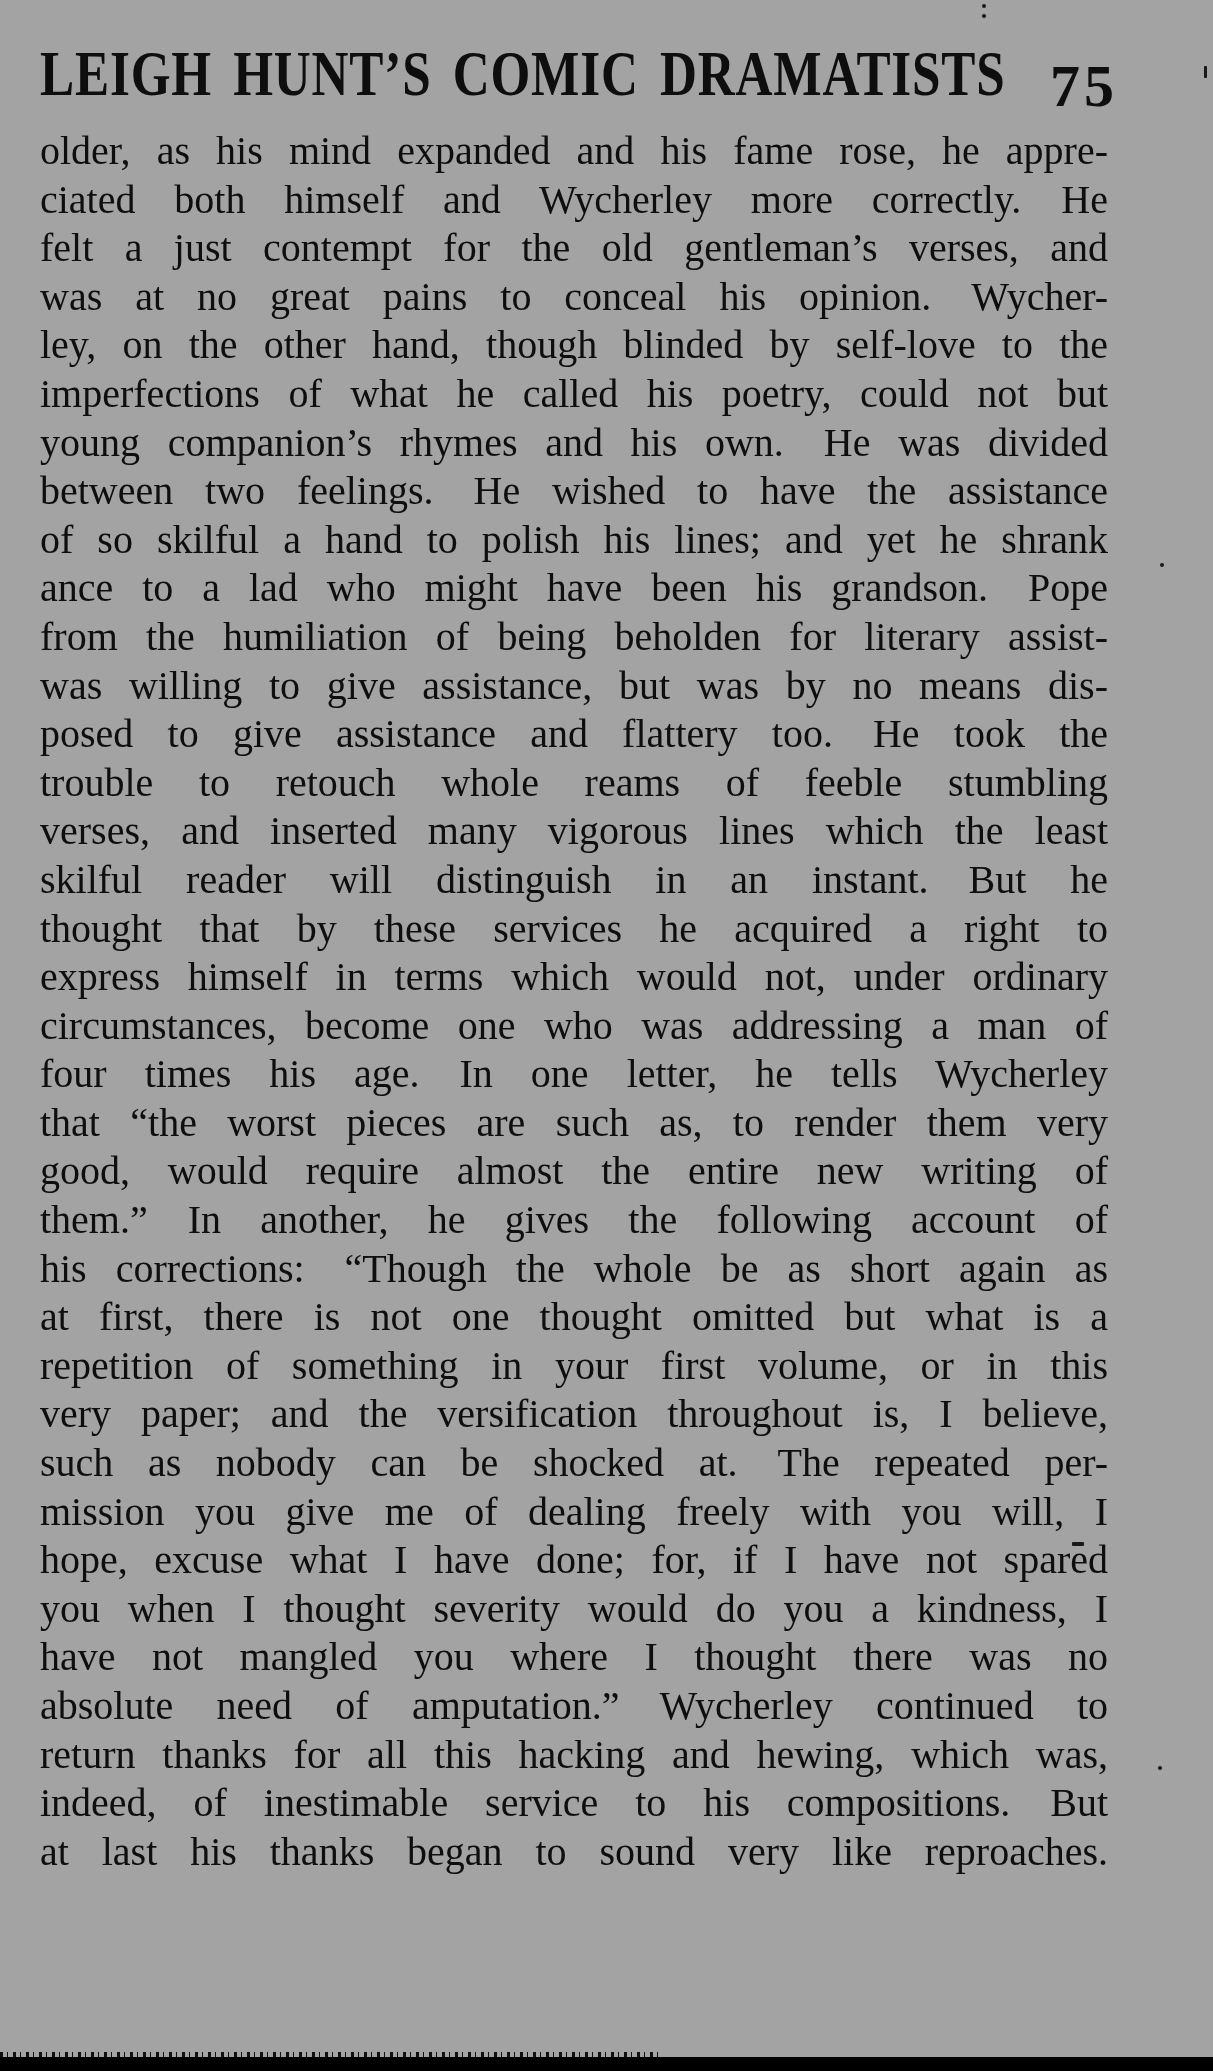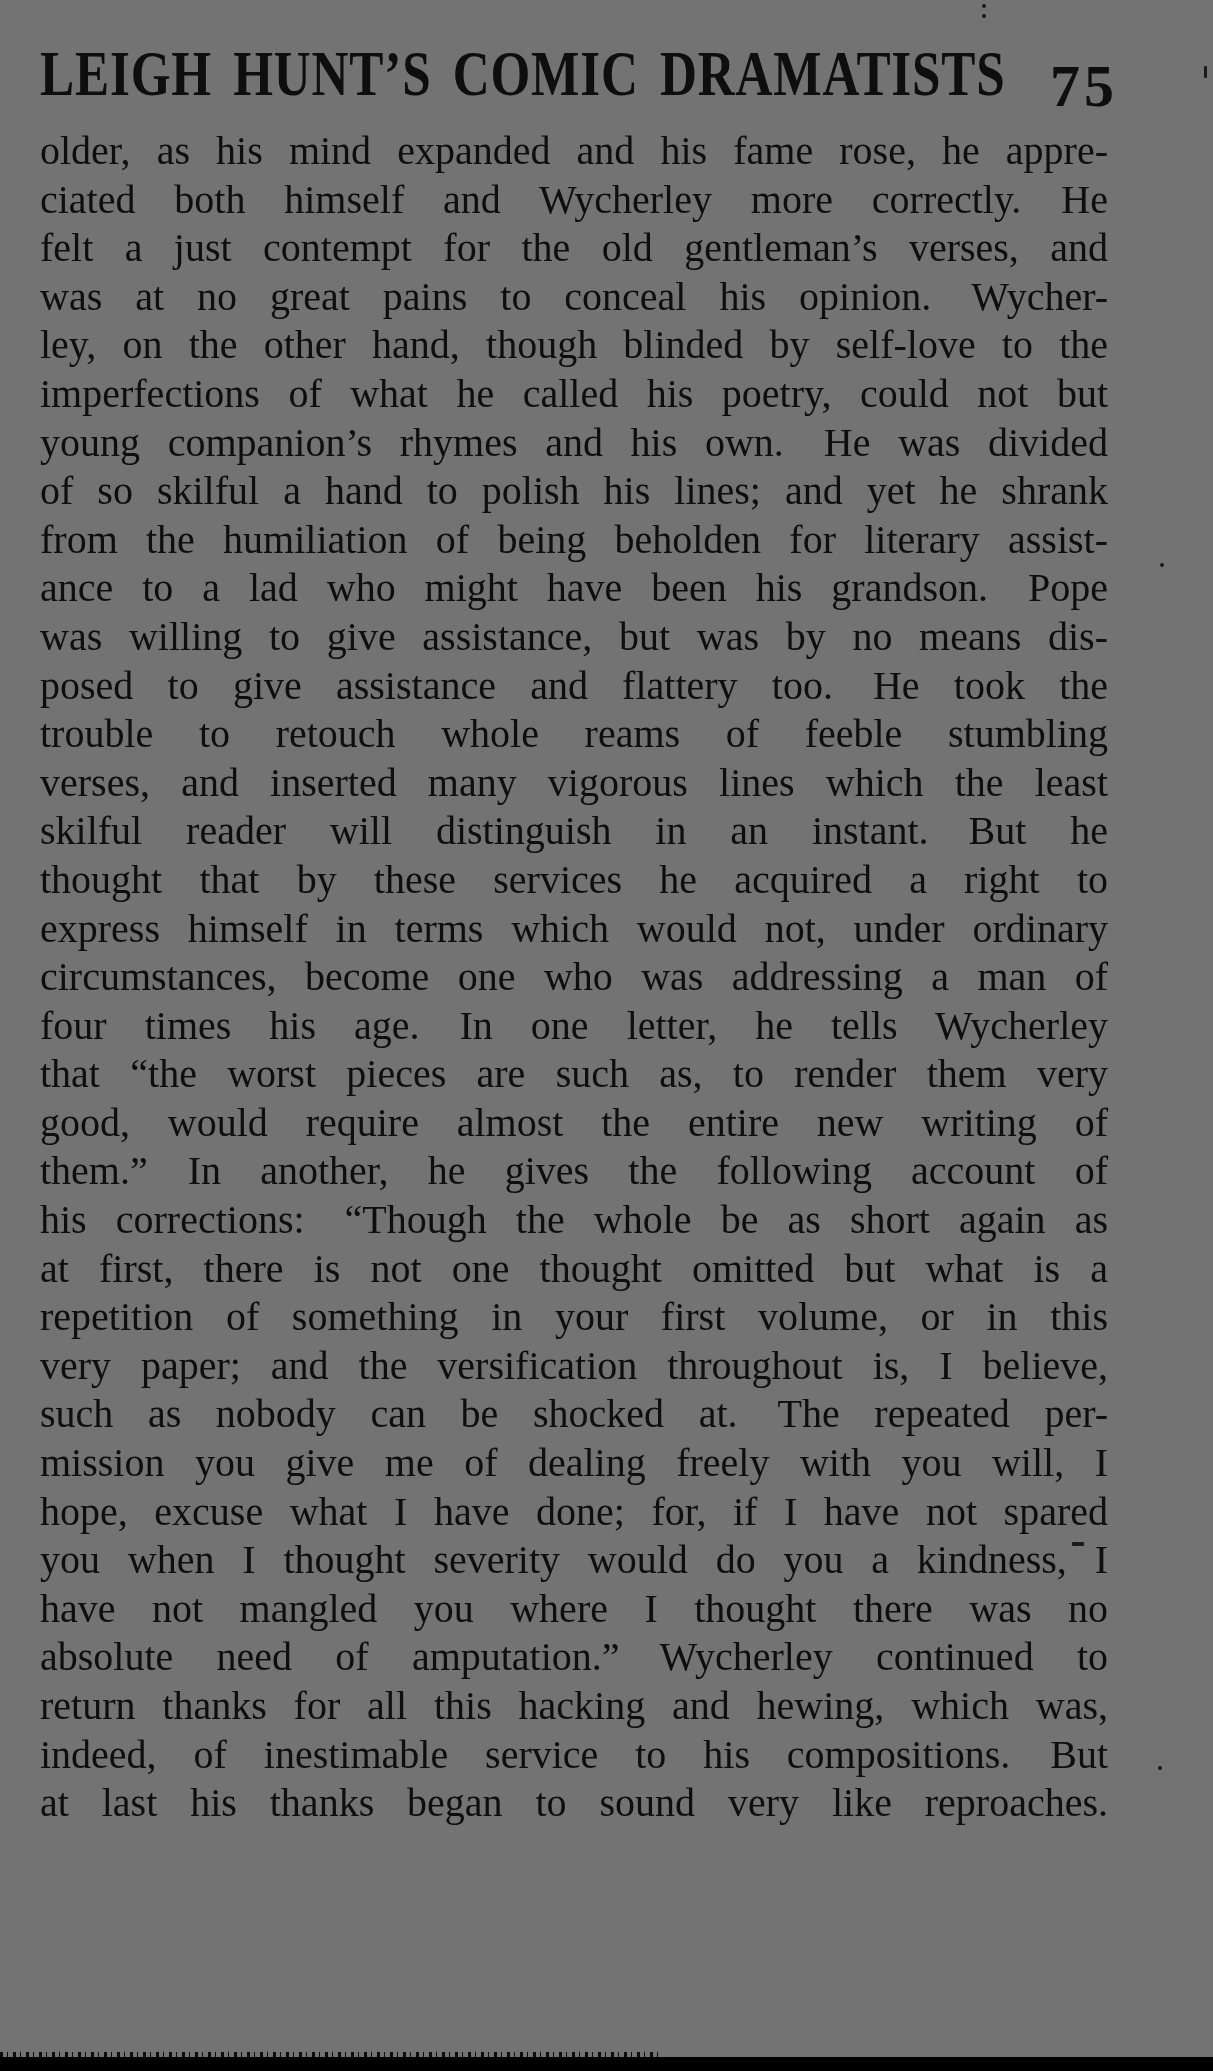--- a/index.html
+++ b/index.html
@@ -4,21 +4,21 @@
 <style>
   html, body {
     margin: 0;
     padding: 0;
     background: #ffffff;
   }
   .page {
     position: relative;
     width: 1213px;
     height: 2071px;
-    background: #737373;
+    background: #a3a3a3;
     overflow: hidden;
     font-family: "Liberation Serif", serif;
     color: #0e0e0e;
   }
   .running-head {
     position: absolute;
     left: 40px;
     top: 42px;
     height: 70px;
     width: 1070px;
@@ -116,23 +116,24 @@
 
   <div class="body-text">
 
   <div class="line">older, as his mind expanded and his fame rose, he appre-</div>
       <div class="line">ciated both himself and Wycherley more correctly. He</div>
       <div class="line">felt a just contempt for the old gentleman’s verses, and</div>
       <div class="line">was at no great pains to conceal his opinion. Wycher-</div>
       <div class="line">ley, on the other hand, though blinded by self-love to the</div>
       <div class="line">imperfections of what he called his poetry, could not but</div>
       <div class="line">young companion’s rhymes and his own. He was divided</div>
+      <div class="line">between two feelings. He wished to have the assistance</div>
       <div class="line">of so skilful a hand to polish his lines; and yet he shrank</div>
+      <div class="line">ance to a lad who might have been his grandson. Pope</div>
       <div class="line">from the humiliation of being beholden for literary assist-</div>
-      <div class="line">ance to a lad who might have been his grandson. Pope</div>
       <div class="line">was willing to give assistance, but was by no means dis-</div>
       <div class="line">posed to give assistance and flattery too. He took the</div>
       <div class="line">trouble to retouch whole reams of feeble stumbling</div>
       <div class="line">verses, and inserted many vigorous lines which the least</div>
       <div class="line">skilful reader will distinguish in an instant. But he</div>
       <div class="line">thought that by these services he acquired a right to</div>
       <div class="line">express himself in terms which would not, under ordinary</div>
       <div class="line">circumstances, become one who was addressing a man of</div>
       <div class="line">four times his age. In one letter, he tells Wycherley</div>
       <div class="line">that “the worst pieces are such as, to render them very</div>

